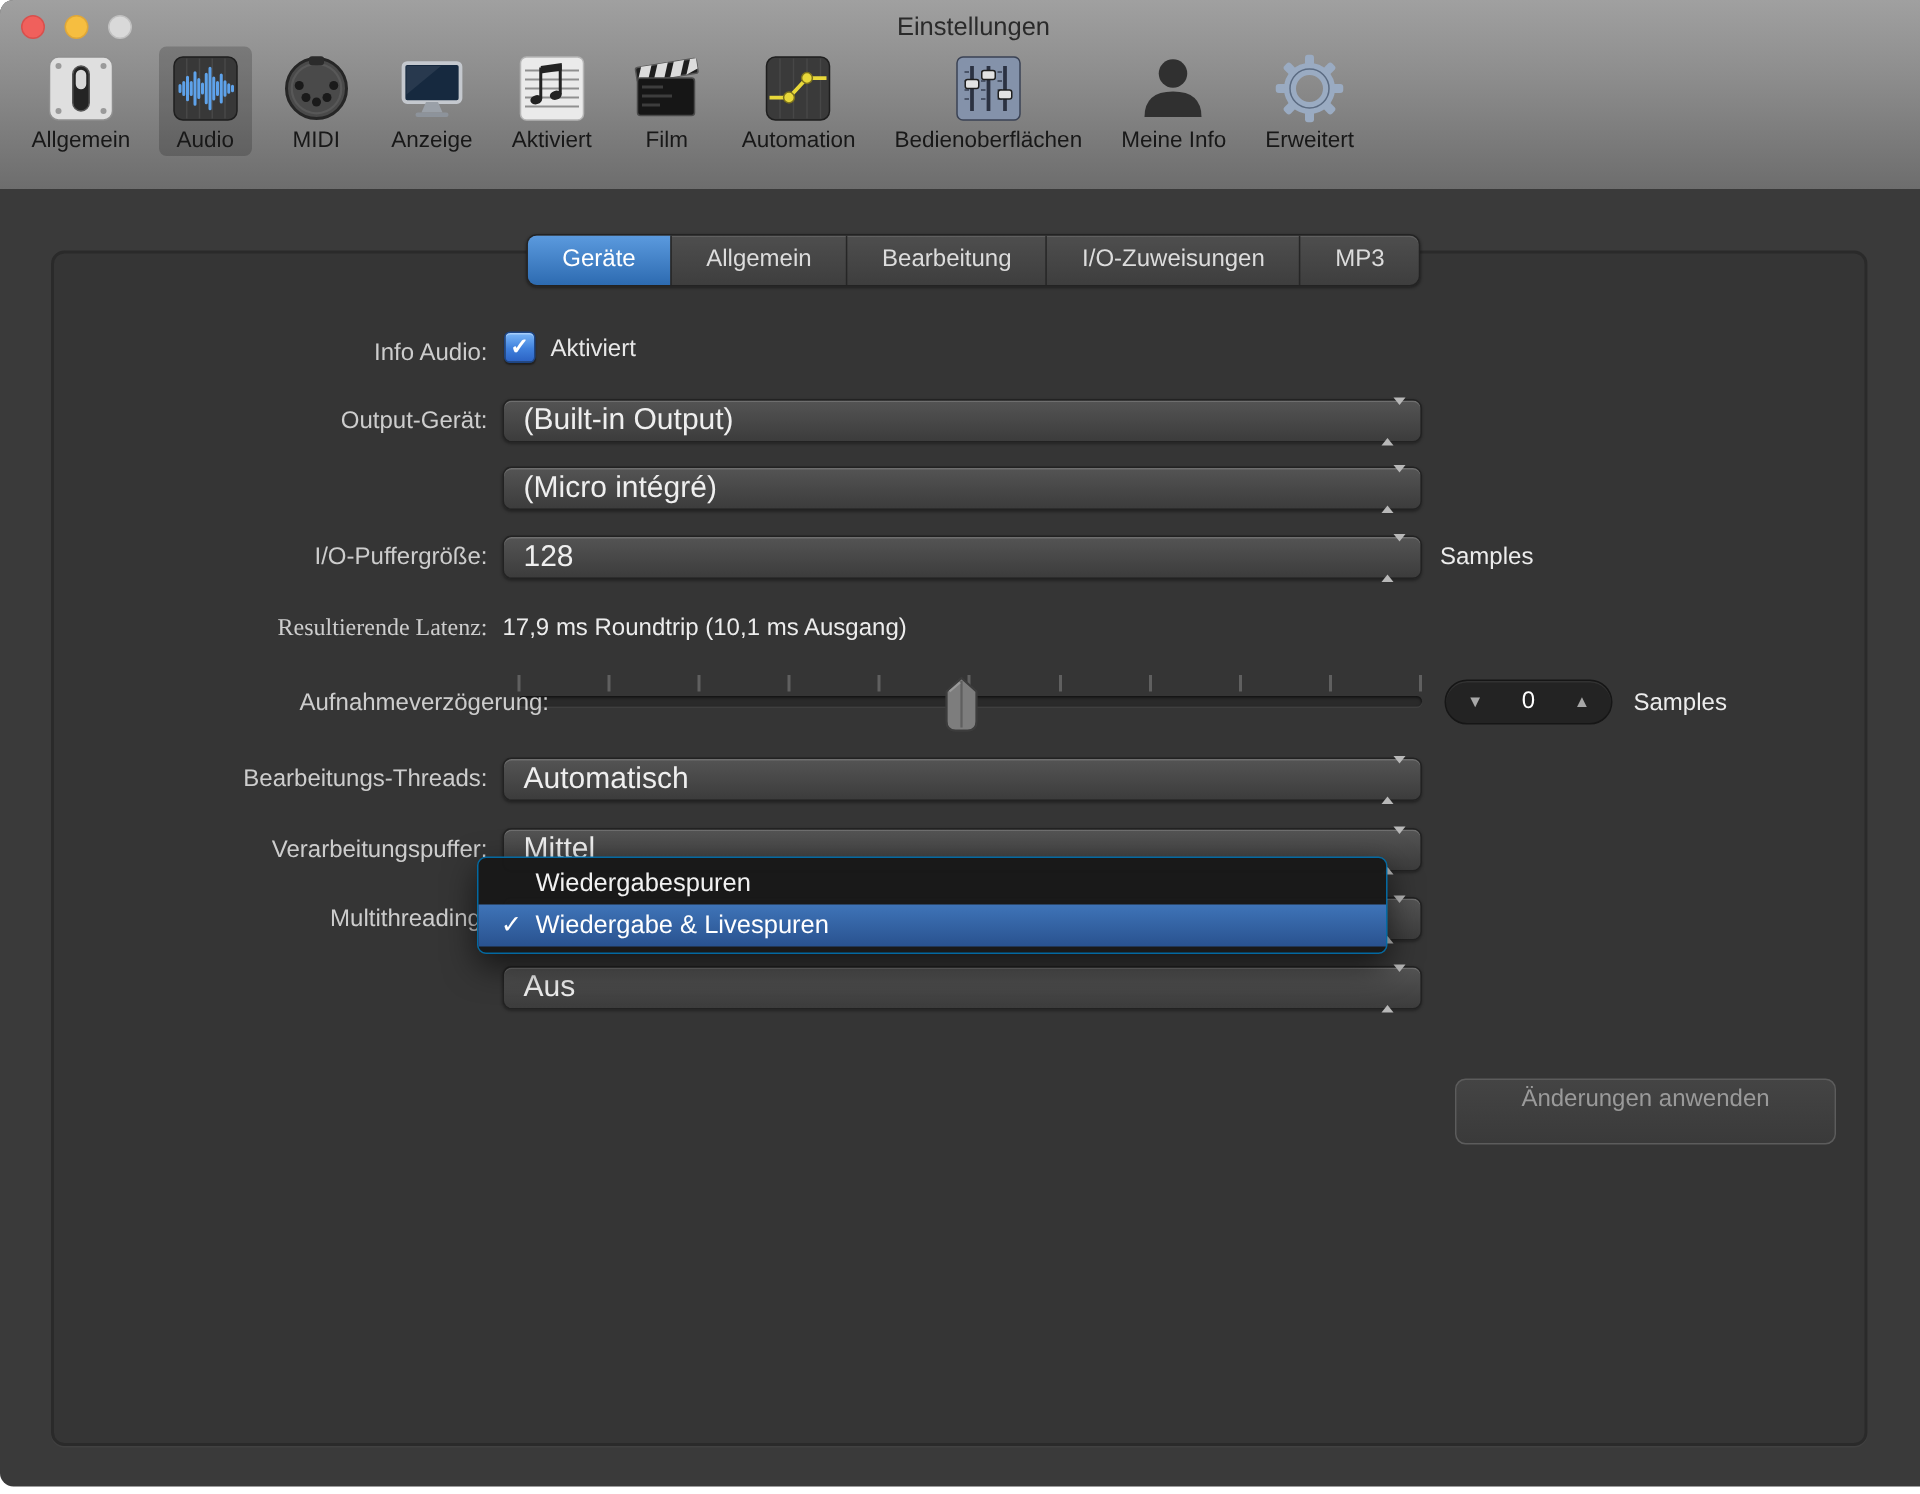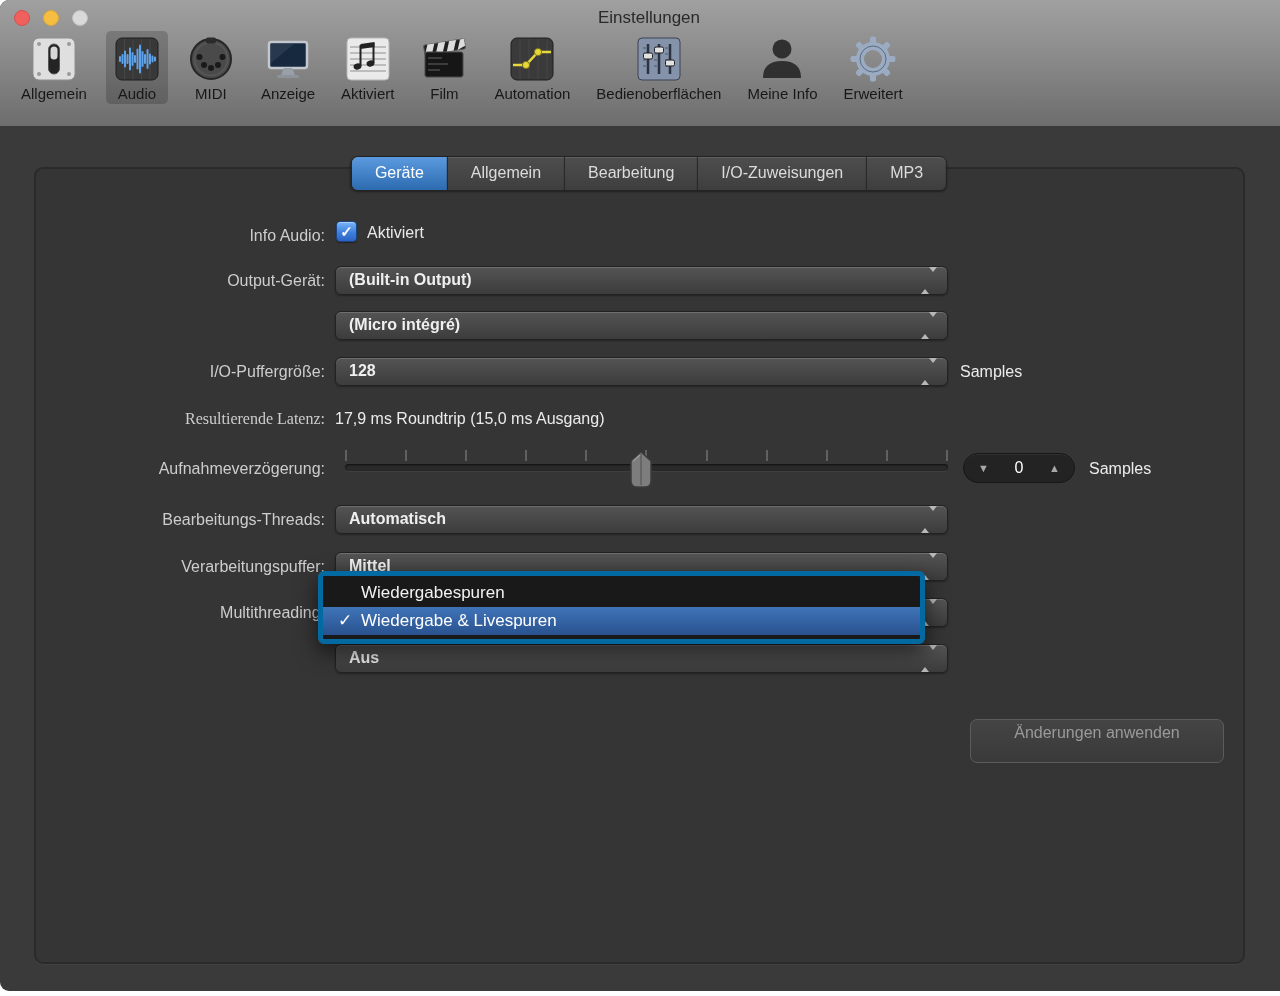--- a/index.html
+++ b/index.html
@@ -27,21 +27,21 @@
     border:1px solid #232323;border-radius:7px;overflow:hidden;
     background:linear-gradient(#4e4e4e,#3e3e3e);box-shadow:inset 0 1px 0 rgba(255,255,255,0.10),0 1px 2px rgba(0,0,0,0.4);z-index:20;}
   .tab{padding:0 23px;line-height:32px;font-size:16px;color:#dcdcdc;border-left:1px solid #262626;}
   .tab:first-child{border-left:none;}
   .tab.selected{background:linear-gradient(#5b9ade,#2d6bb1);color:#ffffff;}
   
   .row-label{position:absolute;left:0;width:325px;text-align:right;color:#cdcdcd;font-size:16px;line-height:21px;z-index:5;}
   .popup{position:absolute;left:335px;width:613px;height:29px;box-sizing:border-box;
     background:linear-gradient(#545454,#3c3c3c);border:1px solid #222222;border-radius:6px;
     box-shadow:inset 0 1px 0 rgba(255,255,255,0.16),0 1px 2px rgba(0,0,0,0.35);
-    color:#efefef;font-size:16px;line-height:26px;padding:0 30px 0 13px;z-index:10;font-weight:bold;}
+    color:#efefef;font-size:20px;line-height:26px;padding:0 30px 0 13px;z-index:10;}
   .pop-arrows{position:absolute;right:10px;top:50%;transform:translateY(-50%);}
   .pop-arrows .up{width:0;height:0;border-left:4px solid transparent;border-right:4px solid transparent;
     border-bottom:5px solid #b8b8b8;margin-bottom:3px;}
   .pop-arrows .down{width:0;height:0;border-left:4px solid transparent;border-right:4px solid transparent;
     border-top:5px solid #b8b8b8;}
   .static-value{position:absolute;left:335px;color:#ececec;font-size:16px;line-height:21px;}
   .unit{position:absolute;color:#ececec;font-size:16px;line-height:21px;}
   .checkbox{position:absolute;left:336px;top:221px;width:21px;height:21px;border-radius:4px;box-sizing:border-box;
     background:linear-gradient(#7ab6f8 0%,#3f80dc 55%,#2c63c4 100%);border:1px solid #1d4584;
     box-shadow:inset 0 1px 0 rgba(255,255,255,0.35),0 1px 1px rgba(0,0,0,0.4);
@@ -56,21 +56,21 @@
   .thumb{position:absolute;left:285px;top:1px;width:22px;height:37px;}
   
   .stepper{position:absolute;left:963px;top:453px;width:112px;height:30px;box-sizing:border-box;
     background:#232323;border:1px solid #161616;border-radius:15px;
     box-shadow:inset 0 1px 0 rgba(255,255,255,0.07);display:flex;align-items:center;justify-content:space-between;
     padding:0 14px;}
   .stepper .arrow{color:#a8a8a8;font-size:11px;line-height:1;}
   .stepper .value{color:#ffffff;font-size:16px;}
   
   .menu{position:absolute;left:318px;top:571px;width:607px;box-sizing:border-box;
-    background:rgba(24,24,24,0.98);border:5px solid #0369a1;border-radius:6px;
+    background:rgba(24,24,24,0.98);border:1px solid #0369a1;border-radius:6px;
     box-shadow:0 8px 22px rgba(0,0,0,0.6);padding:3px 0 4px;z-index:60;}
   .menu-item{height:28px;line-height:28px;font-size:17px;color:#f2f2f2;position:relative;padding-left:38px;}
   .menu-item .check{position:absolute;left:12px;width:20px;text-align:center;color:#ffffff;}
   .menu-item.highlighted{background:linear-gradient(#3f74b8,#29528f);color:#ffffff;}
   
   .apply-btn{position:absolute;left:970px;top:719px;width:254px;height:44px;box-sizing:border-box;
     background:linear-gradient(#444444,#3a3a3a);border:1px solid #5c5c5c;border-radius:7px;
     color:#9a9a9a;font-size:16px;text-align:center;line-height:26px;}
 </style>
 </head>
@@ -260,23 +260,23 @@
   </div>
 
   <div class="row-label" style="top:361px;">I/O-Puffergröße:</div>
   <div class="popup" style="top:357px;">
     <span>128</span>
     <span class="pop-arrows"><span class="up"></span><span class="down"></span></span>
   </div>
   <div class="unit" style="left:960px;top:361px;">Samples</div>
 
   <div class="row-label" style="top:408px;font-family:Liberation Serif, serif;">Resultierende Latenz:</div>
-  <div class="static-value" style="top:408px;">17,9 ms Roundtrip (15,0 ms Ausgang)</div>
-
-  <div class="row-label" style="top:458px;">Aufnahmeverzögerung:</div>
+  <div class="static-value" style="top:408px;">17,9 ms Roundtrip (10,1 ms Ausgang)</div>
+
+  <div class="row-label" style="top:458px;margin-left:41px;">Aufnahmeverzögerung:</div>
   <div class="slider">
     <div class="ticks">
       <span class="tick"></span>
         <span class="tick"></span>
         <span class="tick"></span>
         <span class="tick"></span>
       <span class="tick"></span>
         <span class="tick"></span>
         <span class="tick"></span>
         <span class="tick"></span>

